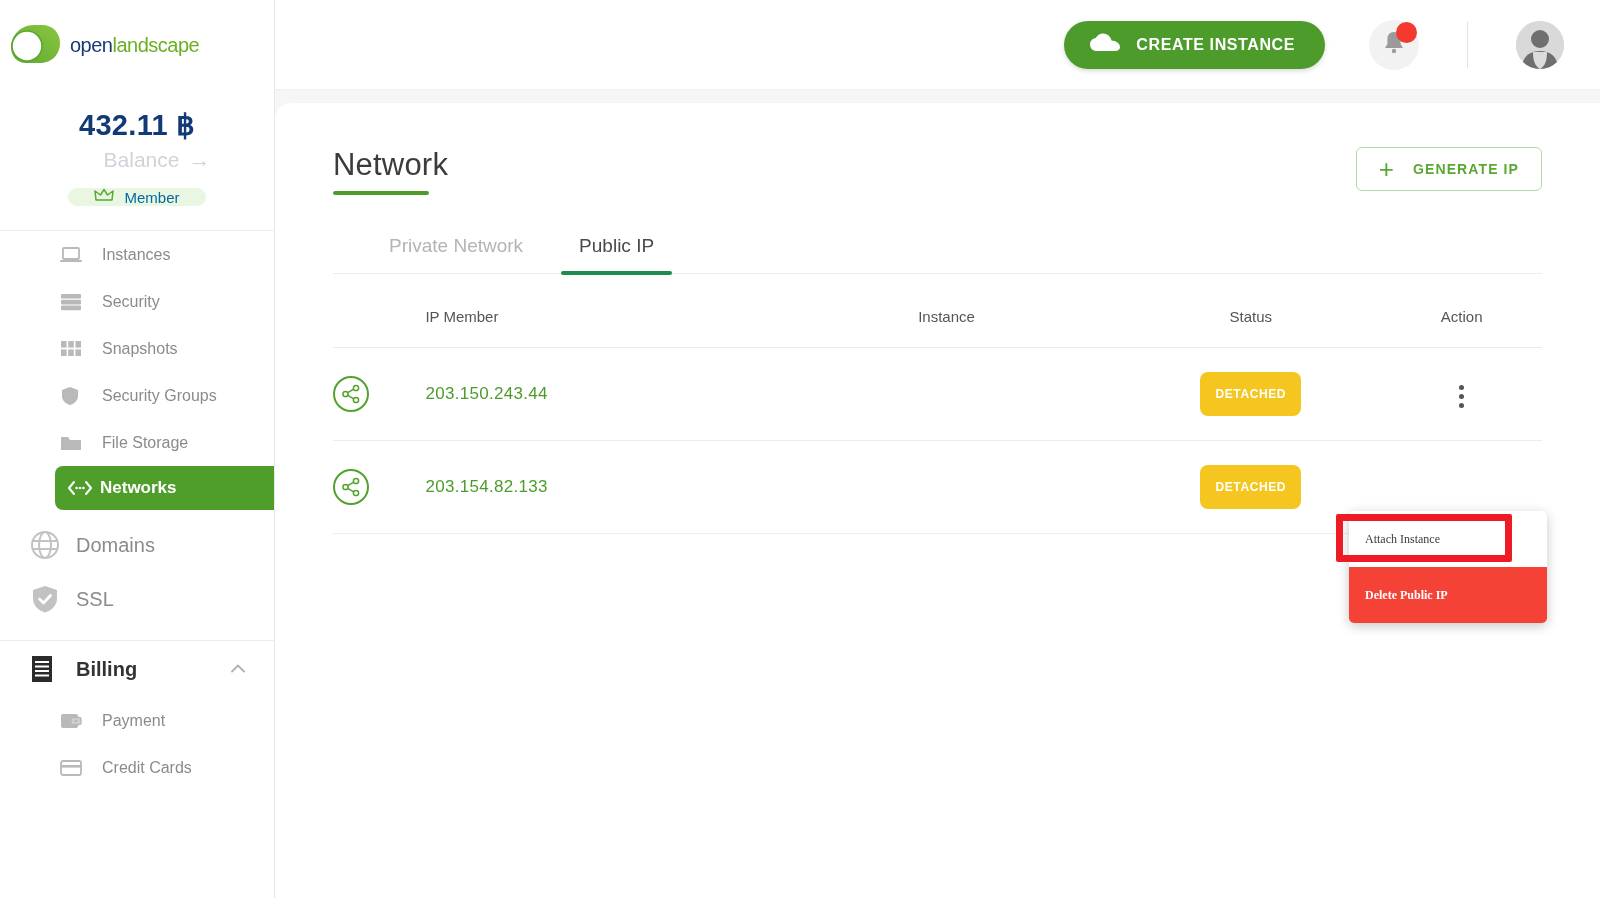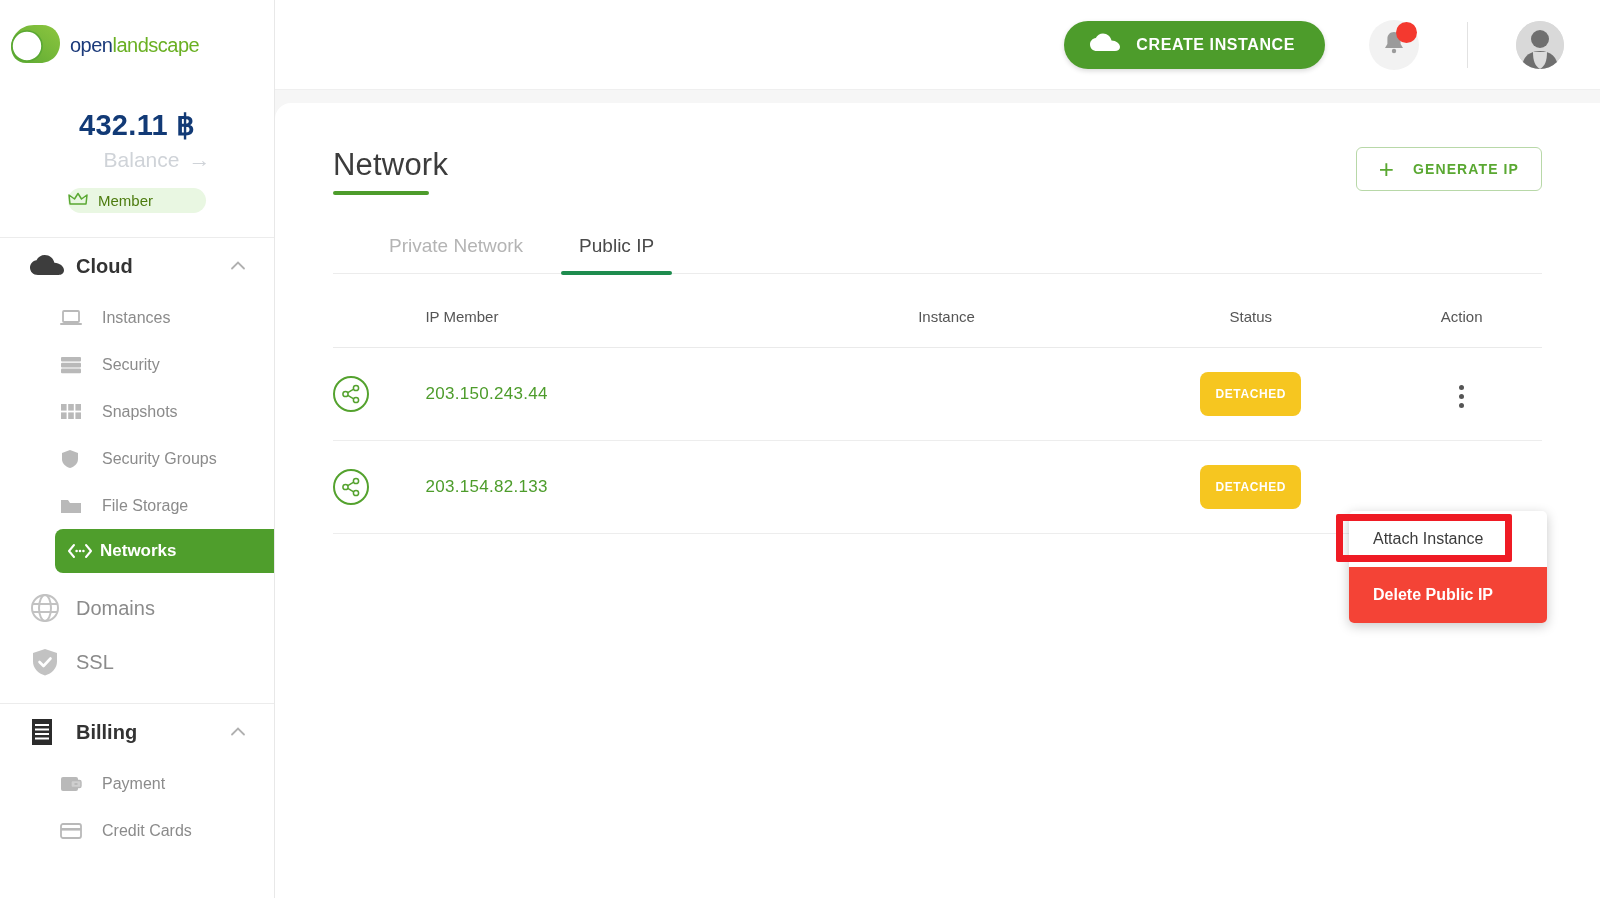--- a/index.html
+++ b/index.html
@@ -33,24 +33,24 @@
   .balance-amount {
     font-size: 29px; font-weight: bold; color: #123a76;
     letter-spacing: 0.3px;
   }
   .balance-label {
     font-size: 21px; color: #cfd3d8; margin-top: 6px;
     display: flex; align-items: center; justify-content: center; gap: 9px; padding-left: 40px;
   }
   .balance-arrow { font-size: 22px; color: #cfd3d8; line-height: 1; }
   .member-badge {
-    margin: 16px auto 0; width: 138px; height: 25px;
+    margin: 16px auto 0; width: 138px; height: 18px;
     background: #e9f7e2; border-radius: 17px;
-    display: flex; align-items: center; gap: 10px;
-    color: #4d7c0f; font-size: 15px;
+    display: flex; align-items: center; justify-content: center; gap: 10px;
+    color: #0369a1; font-size: 15px;
   }
   .sidebar-sep { height: 1px; background: #ececec; margin: 24px 0 0 0; }
 
   .nav-group-head {
     display: flex; align-items: center; height: 56px;
     padding-left: 30px; position: relative;
   }
   .nav-group-head .gicon { width: 46px; flex: 0 0 46px; display: flex; align-items: center; }
   .nav-group-head .glabel { font-size: 20px; font-weight: bold; color: #333; }
   .chev {
@@ -189,22 +189,23 @@
   .dropdown {
     position: absolute; left: 1349px; top: 511px;
     width: 198px;
     background: #fff;
     border-radius: 5px;
     box-shadow: 0 3px 12px rgba(0,0,0,0.22);
     overflow: hidden; z-index: 40;
   }
   .dd-item {
     height: 56px; display: flex; align-items: center;
-    padding-left: 24px; font-size: 16px; color: #3b3b3b;
+    padding-left: 16px; font-size: 12px; color: #3b3b3b;
     cursor: pointer;
+    font-family: Liberation Serif, serif;
   }
   .dd-item.danger { background: #f44336; color: #fff; font-weight: bold; }
   .hl-box {
     position: absolute; left: 1336px; top: 514px;
     width: 176px; height: 48px;
     border: 7px solid #ef1b24; border-radius: 2px;
     z-index: 60; pointer-events: none;
   }
 </style>
 </head>
@@ -244,33 +245,20 @@
           <svg width="20" height="15" viewBox="0 0 20 15">
               <path d="M2 12 L1 3 L6.5 7 L10 1.5 L13.5 7 L19 3 L18 12 Z" fill="none" stroke="#5aa832" stroke-width="1.5" stroke-linejoin="round"></path>
             </svg>
         </span>
         <span>Member</span>
       </div>
     </div>
 
     <div class="sidebar-sep"></div>
 
-    <div class="nav-group-head">
-      <span class="gicon">
-        <svg width="34" height="22" viewBox="0 0 34 22">
-            <path d="M8 20 C3 20 0 16.5 0 12.5 C0 8.8 2.8 5.6 6.5 5.2 C8 2 11.2 0 14.8 0 C19.5 0 23.5 3.3 24.4 7.8 C29.6 8 34 11.2 34 15.3 C34 18.2 31.6 20 28.5 20 Z" fill="#3d3d3d"></path>
-          </svg>
-      </span>
-      <span class="glabel">Cloud</span>
-      <span class="chev">
-        <svg width="16" height="16" viewBox="0 0 16 16">
-            <path d="M2 10.5 L8 4.5 L14 10.5" fill="none" stroke="#b0b0b0" stroke-width="1.8" stroke-linecap="round"></path>
-          </svg>
-      </span>
-    </div>
 
     <div class="nav-item">
       <span class="nicon">
         <svg width="22" height="18" viewBox="0 0 22 18">
             <rect x="3" y="2" width="16" height="11" rx="1" fill="none" stroke="#b9b9b9" stroke-width="1.8"></rect>
             <rect x="0" y="14" width="22" height="2" rx="1" fill="#b9b9b9"></rect>
           </svg>
       </span>
       <span class="lbl">Instances</span>
     </div>

